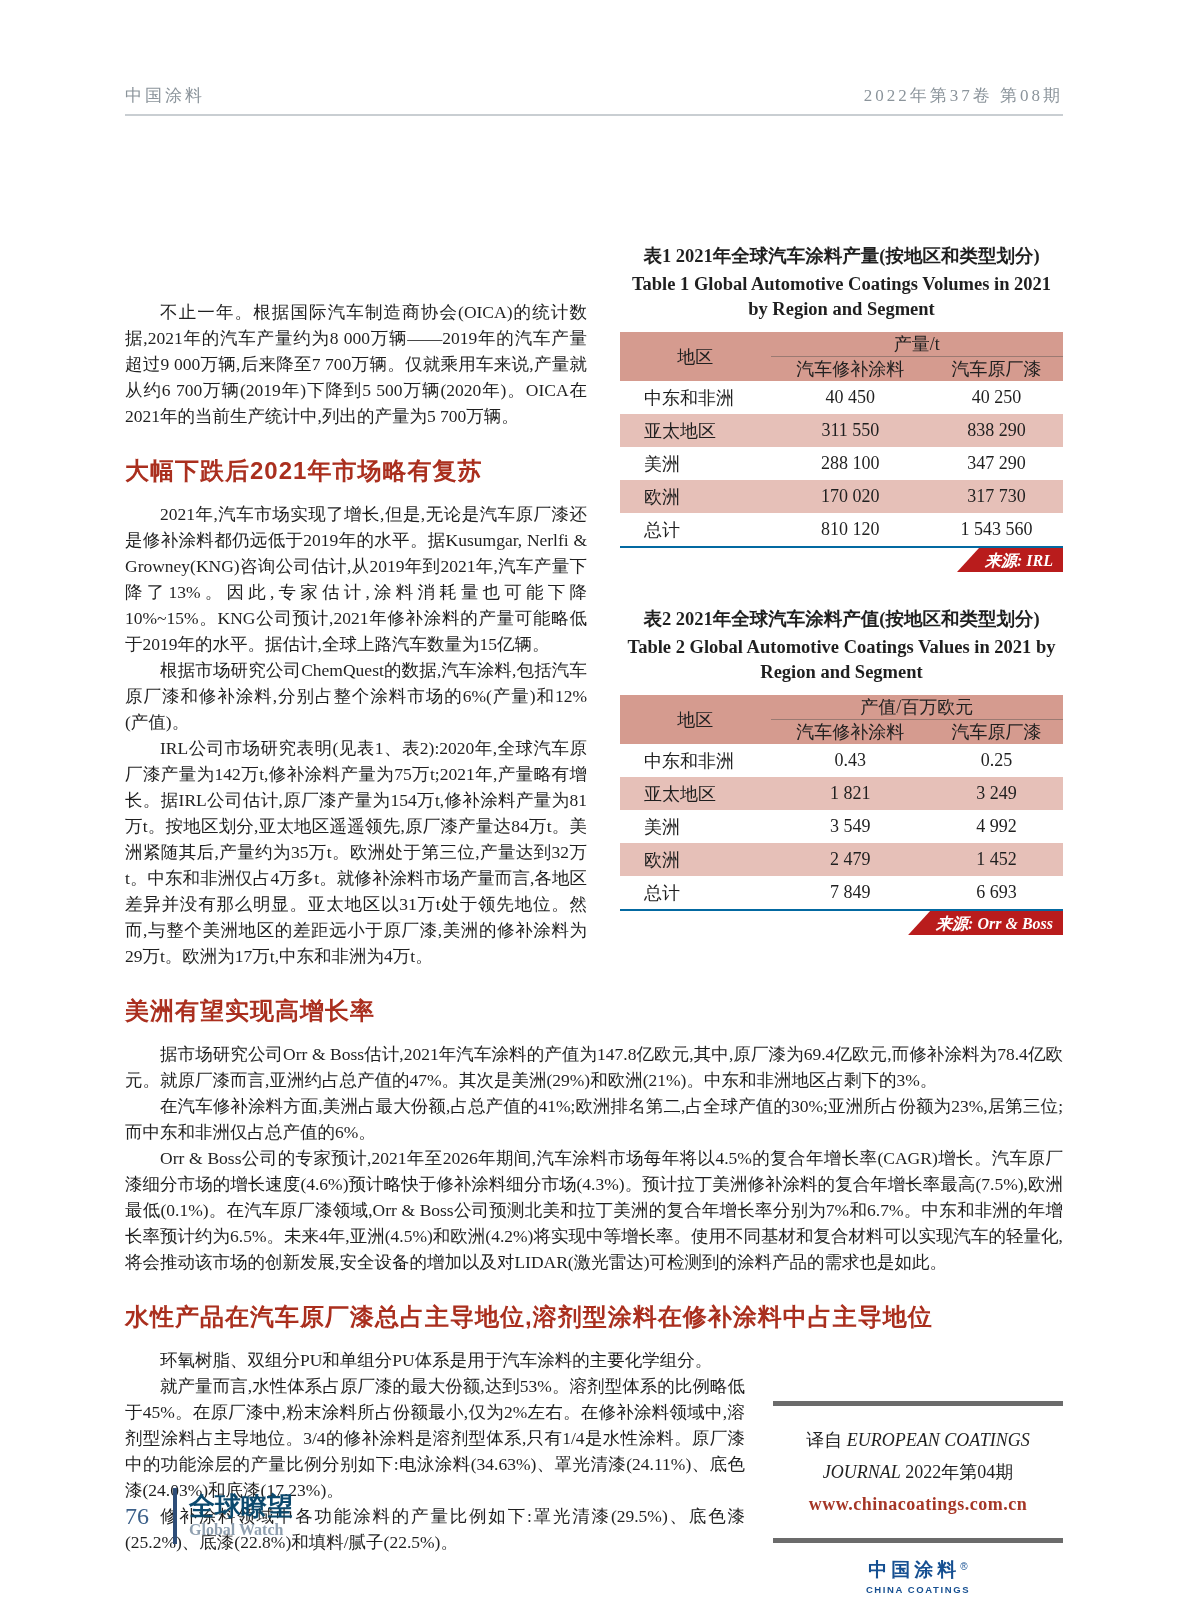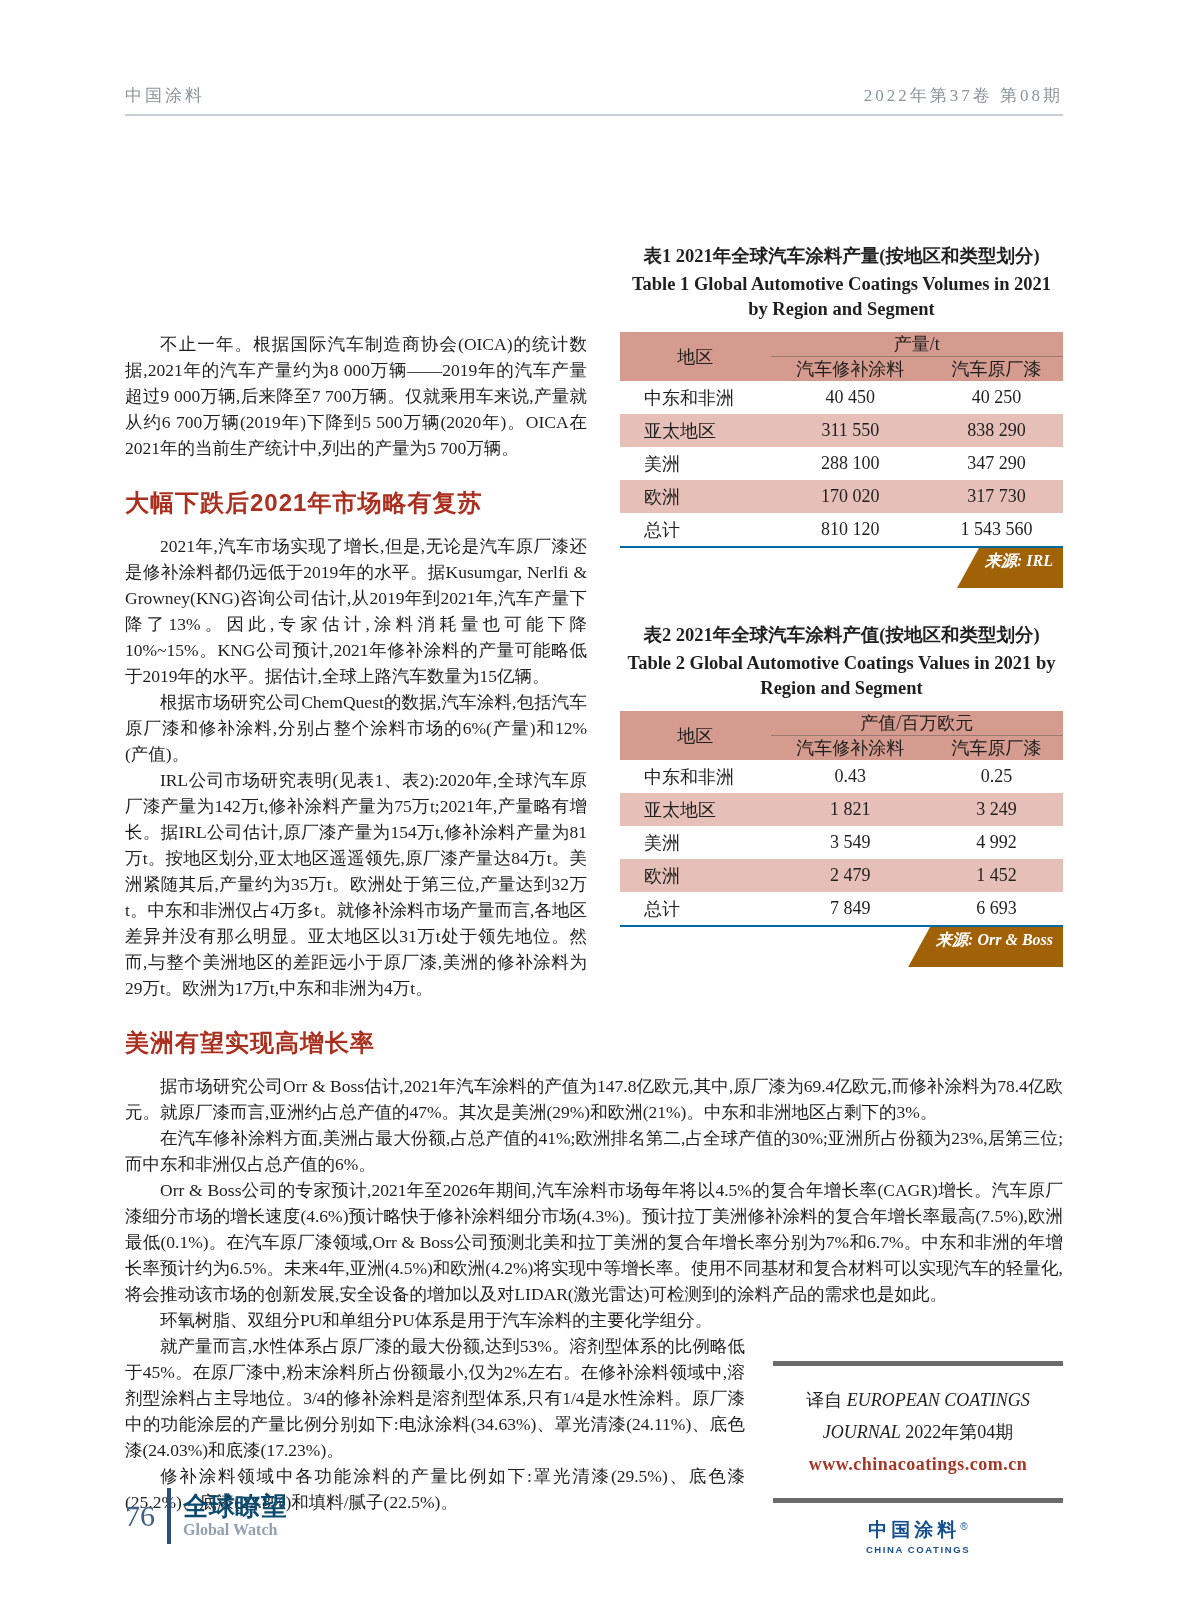--- a/index.html
+++ b/index.html
@@ -32,40 +32,40 @@
   table.data thead th{background:#d59b8f;font-weight:normal;padding:0;}
   th.region-h{width:34%;font-size:18px;text-align:center;}
   th.unit-h{border-bottom:1px solid #9b7a72;padding:7px 0 5px 0;font-size:18px;}
   th.sub-h{padding:6px 0 7px 0;font-size:18px;}
   table.data td{height:31px;font-size:18px;}
   td.region{text-align:left;padding-left:24px;}
   td.num{text-align:center;}
   tbody tr:nth-child(even){background:#e6c0b8;}
   .src-row{display:flex;justify-content:flex-end;}
   .src-badge{
-    background:#a16207;color:#ffffff;font-style:italic;font-weight:bold;font-size:16px;
-    padding:3px 10px 16px 28px;
+    background:#b91c1c;color:#ffffff;font-style:italic;font-weight:bold;font-size:16px;
+    padding:3px 10px 0 28px;
     clip-path:polygon(22px 0,100% 0,100% 100%,0 100%);
   }
   
   .transbox{float:right;width:290px;margin:28px 0 8px 28px;}
   .tb-inner{
     border-top:5px solid #6b6b6b;border-bottom:5px solid #6b6b6b;
     text-align:center;padding:18px 4px;font-size:18px;line-height:32px;
   }
   .tb-en{font-style:italic;}
   .tb-url{color:#a53626;font-weight:bold;letter-spacing:0.5px;text-decoration:none;display:block;}
   .tb-logo{margin-top:14px;text-align:center;color:#154f91;
     font-family:"Liberation Sans","DejaVu Sans",sans-serif;}
   .tb-logo .cn{font-weight:bold;font-size:19px;letter-spacing:4px;}
   .tb-logo .reg{font-size:10px;vertical-align:super;}
   .tb-logo .en{font-size:9.5px;font-weight:bold;letter-spacing:1.6px;margin-top:1px;}
   
   .pg-footer{position:absolute;left:125px;top:1488px;display:flex;align-items:center;}
-  .pg-num{font-size:30px;color:#3c6089;margin-right:12px;}
+  .pg-num{font-size:24px;color:#3c6089;margin-right:24px;}
   .foot-bar{width:4px;height:56px;background:#2e4d78;margin-right:12px;}
   .foot-cn{font-family:"Liberation Sans","DejaVu Sans",sans-serif;
     font-size:26px;font-weight:bold;color:#0c4a6e;line-height:28px;}
   .foot-en{font-size:16px;font-weight:bold;color:#90a0b0;line-height:20px;}
   .clearfix::after{content:"";display:block;clear:both;}
 </style>
 </head>
 <body>
 
 <div class="page">
@@ -187,20 +187,21 @@
     </div>
 
     <div>
       <h2 class="sec">美洲有望实现高增长率</h2>
       <p class="body">据市场研究公司Orr &amp; Boss估计,2021年汽车涂料的产值为147.8亿欧元,其中,原厂漆为69.4亿欧元,而修补涂料为78.4亿欧元。就原厂漆而言,亚洲约占总产值的47%。其次是美洲(29%)和欧洲(21%)。中东和非洲地区占剩下的3%。</p>
       <p class="body">在汽车修补涂料方面,美洲占最大份额,占总产值的41%;欧洲排名第二,占全球产值的30%;亚洲所占份额为23%,居第三位;而中东和非洲仅占总产值的6%。</p>
       <p class="body">Orr &amp; Boss公司的专家预计,2021年至2026年期间,汽车涂料市场每年将以4.5%的复合年增长率(CAGR)增长。汽车原厂漆细分市场的增长速度(4.6%)预计略快于修补涂料细分市场(4.3%)。预计拉丁美洲修补涂料的复合年增长率最高(7.5%),欧洲最低(0.1%)。在汽车原厂漆领域,Orr &amp; Boss公司预测北美和拉丁美洲的复合年增长率分别为7%和6.7%。中东和非洲的年增长率预计约为6.5%。未来4年,亚洲(4.5%)和欧洲(4.2%)将实现中等增长率。使用不同基材和复合材料可以实现汽车的轻量化,将会推动该市场的创新发展,安全设备的增加以及对LIDAR(激光雷达)可检测到的涂料产品的需求也是如此。</p>
     </div>
 
     <div class="clearfix">
+      <h2 class="sec">水性产品在汽车原厂漆总占主导地位,溶剂型涂料在修补涂料中占主导地位</h2>
       <p class="body">环氧树脂、双组分PU和单组分PU体系是用于汽车涂料的主要化学组分。</p>
 
       <div class="transbox">
         <div class="tb-inner">
           <div>
             <span>译自 </span><span class="tb-en">EUROPEAN COATINGS JOURNAL</span><span> 2022年第04期</span>
           </div>
           <a href="#" class="tb-url">www.chinacoatings.com.cn</a>
         </div>
         <div class="tb-logo">

